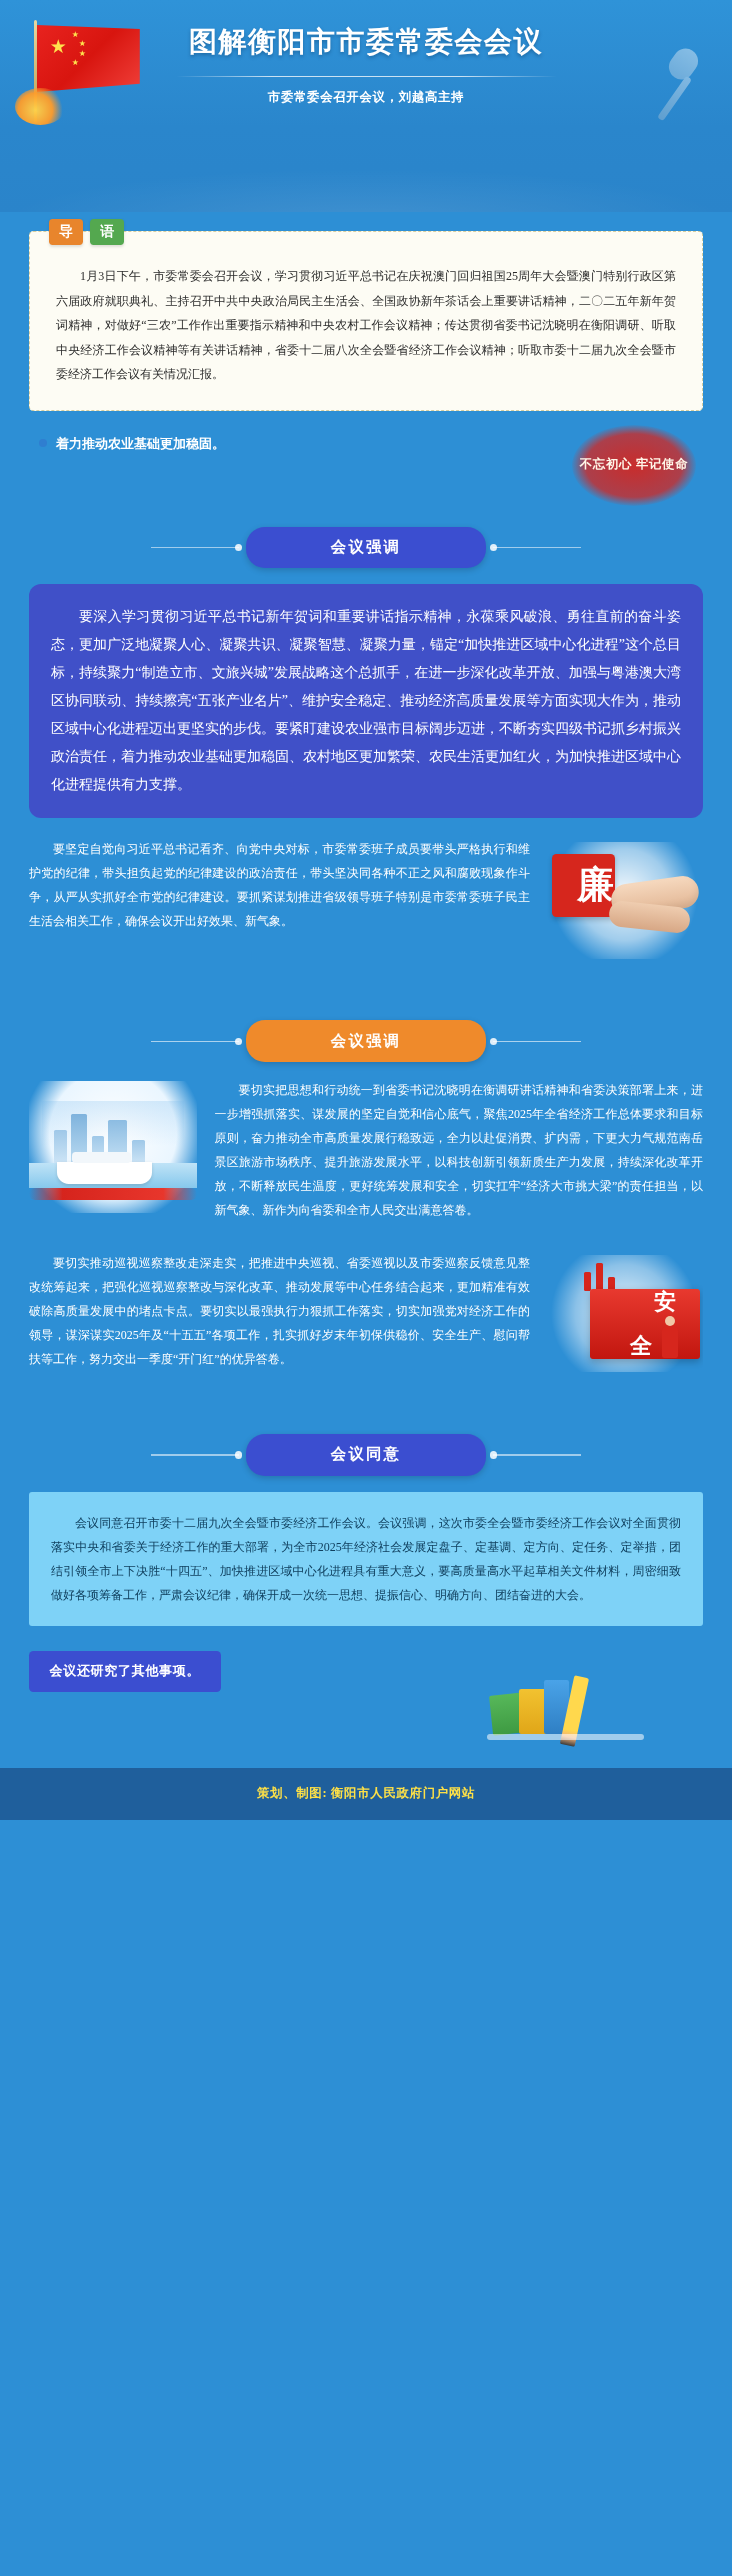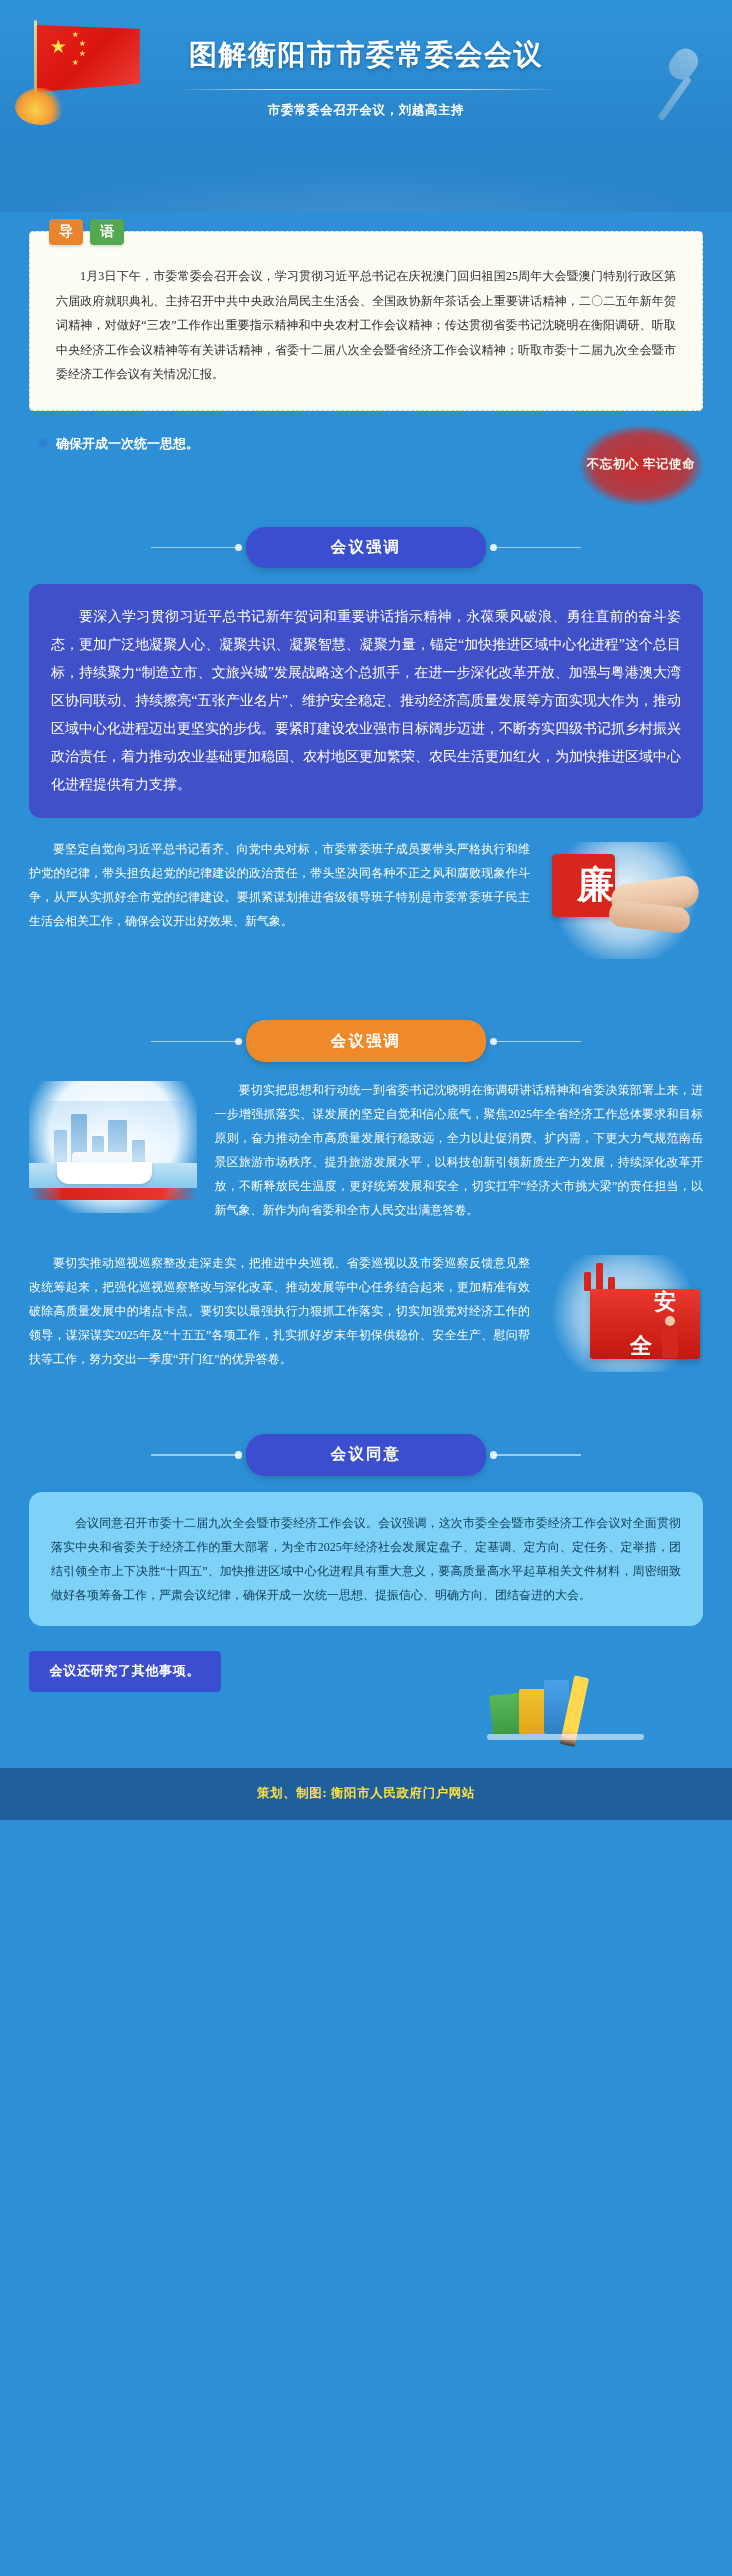--- a/index.html
+++ b/index.html
@@ -112,21 +112,21 @@
     width: 7.3px;
     height: 51px;
     background: linear-gradient(180deg,#e7f0f8,#9fbdd4);
     transform: rotate(35deg);
     border-radius: 3.7px;
   }
   .header-inner {
     position: relative;
     z-index: 3;
     text-align: center;
-    padding-top: 36px;
+    padding-top: 23px;
   }
   .main-title {
     font-size: 28px;
     font-weight: bold;
     color: #ffffff;
     letter-spacing: 1.5px;
     text-shadow: 0 1.5px 3.7px rgba(0,40,80,0.35);
     font-family: "Liberation Serif", "DejaVu Serif", serif;
   }
   .title-rule {
@@ -209,21 +209,21 @@
   }
   .bullet-text {
     font-size: 13px;
     font-weight: bold;
     color: #ffffff;
     line-height: 1.8;
     font-family: "Liberation Serif", "DejaVu Serif", serif;
   }
   .stamp {
     position: absolute;
-    right: 0;
+    right: 7px;
     top: -7.3px;
     width: 124px;
     height: 81px;
   }
   .stamp .seal {
     position: absolute;
     inset: 0;
     background: radial-gradient(ellipse at 50% 50%, rgba(214,36,29,0.92) 0%, rgba(214,36,29,0.75) 55%, rgba(214,36,29,0) 72%);
     border-radius: 50%;
   }
@@ -476,21 +476,21 @@
     width: 16px; height: 31px;
     background: #d6261d;
     border-radius: 3.7px 3.7px 2.2px 2.2px;
   }
 
   
   .agree-box {
     margin: 0 29px;
     background: #7ed2f7;
     color: #10405f;
-    border-radius: 13px;
+    border-radius: 3px;
     padding: 19px 22px;
     font-size: 12px;
     line-height: 2.0;
     text-align: justify;
     text-indent: 2em;
     font-family: "Liberation Serif", "DejaVu Serif", serif;
   }
 
   .final-row {
     margin: 25px 29px 0 29px;
@@ -599,21 +599,21 @@
     <div class="lead-card">
       <div class="lead-tags">
         <div class="tag tag-orange">导</div>
         <div class="tag tag-green">语</div>
       </div>
       <div class="lead-text">1月3日下午，市委常委会召开会议，学习贯彻习近平总书记在庆祝澳门回归祖国25周年大会暨澳门特别行政区第六届政府就职典礼、主持召开中共中央政治局民主生活会、全国政协新年茶话会上重要讲话精神，二〇二五年新年贺词精神，对做好“三农”工作作出重要指示精神和中央农村工作会议精神；传达贯彻省委书记沈晓明在衡阳调研、听取中央经济工作会议精神等有关讲话精神，省委十二届八次全会暨省经济工作会议精神；听取市委十二届九次全会暨市委经济工作会议有关情况汇报。</div>
     </div>
 
     <div class="bullet-row">
       <div class="bullet-dot"></div>
-      <div class="bullet-text">确保开成一次统一思想。</div>
+      <div class="bullet-text">着力推动农业基础更加稳固。</div>
       <div class="stamp">
         <div class="seal"></div>
         <div class="seal-text">不忘初心
 牢记使命</div>
       </div>
     </div>
 
     <div class="pill-wrap">
       <div class="pill-deco left"></div>
       <div class="pill pill-blue">会议强调</div>

